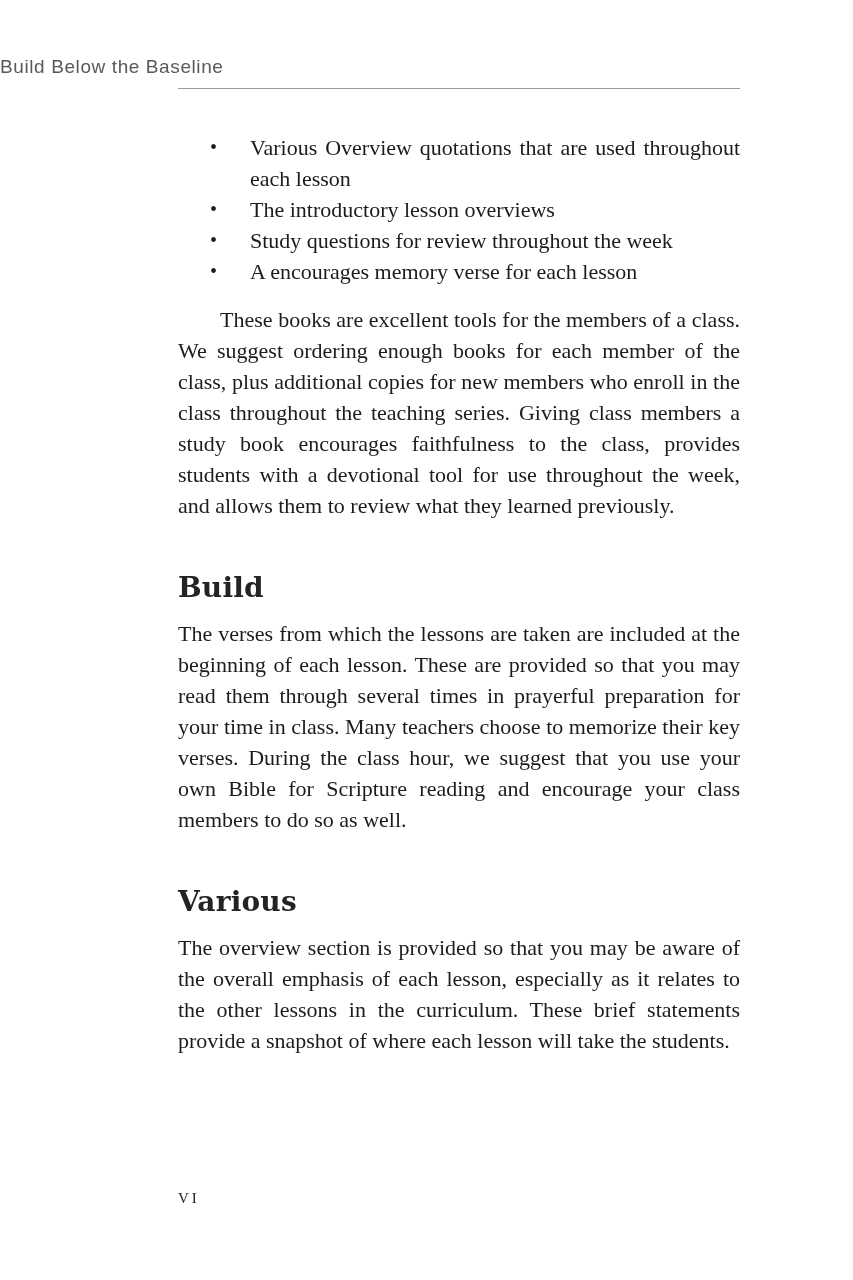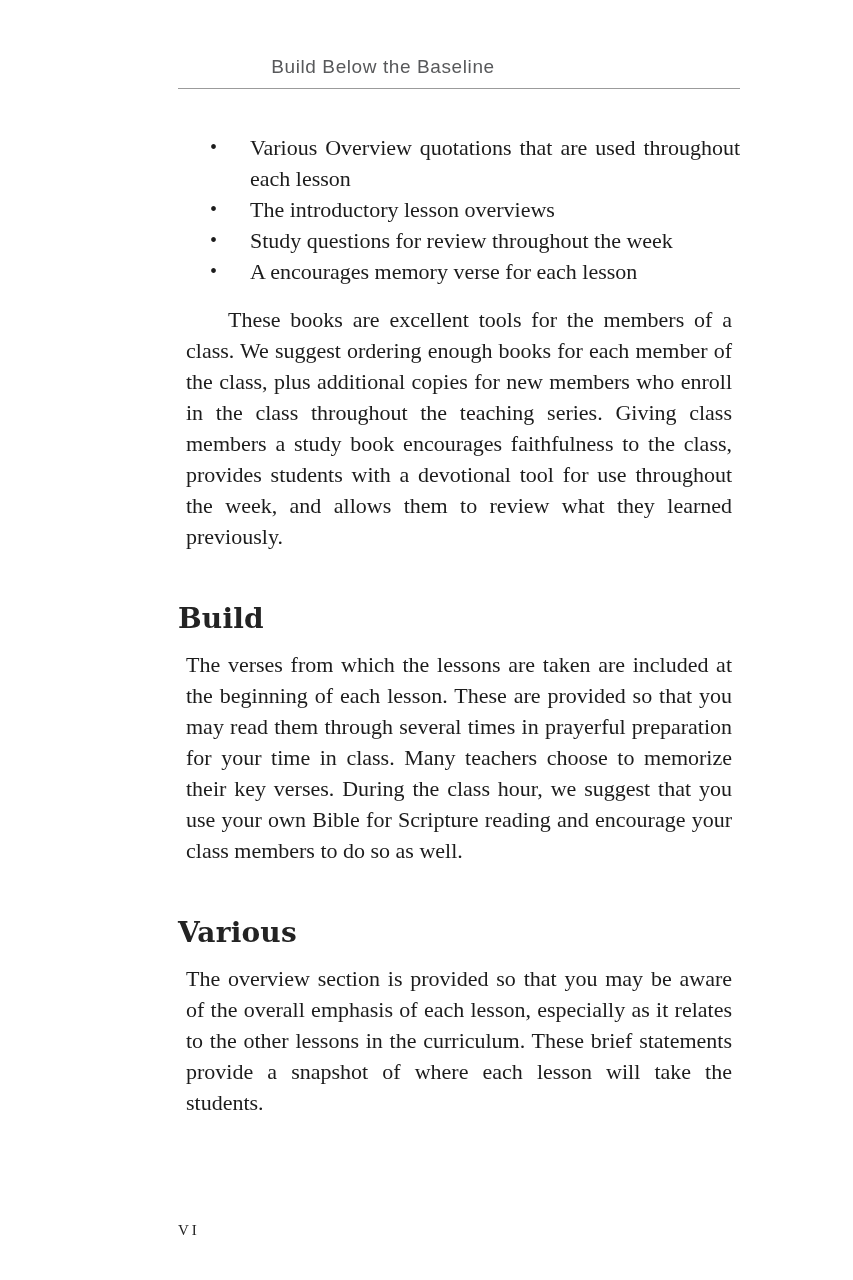--- a/index.html
+++ b/index.html
@@ -15,21 +15,21 @@
     overflow: hidden;
     font-family: "Liberation Serif", serif;
     color: #1c1c1c;
   }
   
   .running-header {
     position: absolute;
     top: 56px;
     left: 0;
     width: 766px;
-    text-align: center;
+    text-align: left;
     font-family: "Liberation Sans", sans-serif;
     font-size: 19px;
     font-weight: 400;
     letter-spacing: 0.6px;
     color: #58595b;
   }
   .header-rule {
     position: absolute;
     top: 88px;
     left: 178px;
@@ -56,21 +56,21 @@
     line-height: 31px;
     text-align: justify;
   }
   .bullet-list .bullet {
     position: absolute;
     left: 32px;
     top: 0;
     font-size: 20px;
   }
   .body-para {
-    margin: 8px;
+    margin: 0;
     font-size: 22px;
     line-height: 31px;
     text-align: justify;
   }
   .intro-para {
     margin-top: 17px;
     text-indent: 42px;
   }
   .section-heading {
     margin: 50px 0 0 0;
@@ -85,21 +85,20 @@
     margin-top: 13px;
   }
   
   .page-number {
     position: absolute;
     top: 1190px;
     left: 178px;
     font-size: 15px;
     letter-spacing: 3px;
     color: #222222;
-    margin-top: 32px;
   }
 </style>
 </head>
 <body>
 
 <div class="page">
 
   <div class="running-header">Build Below the Baseline</div>
 
   <div class="header-rule"></div>

